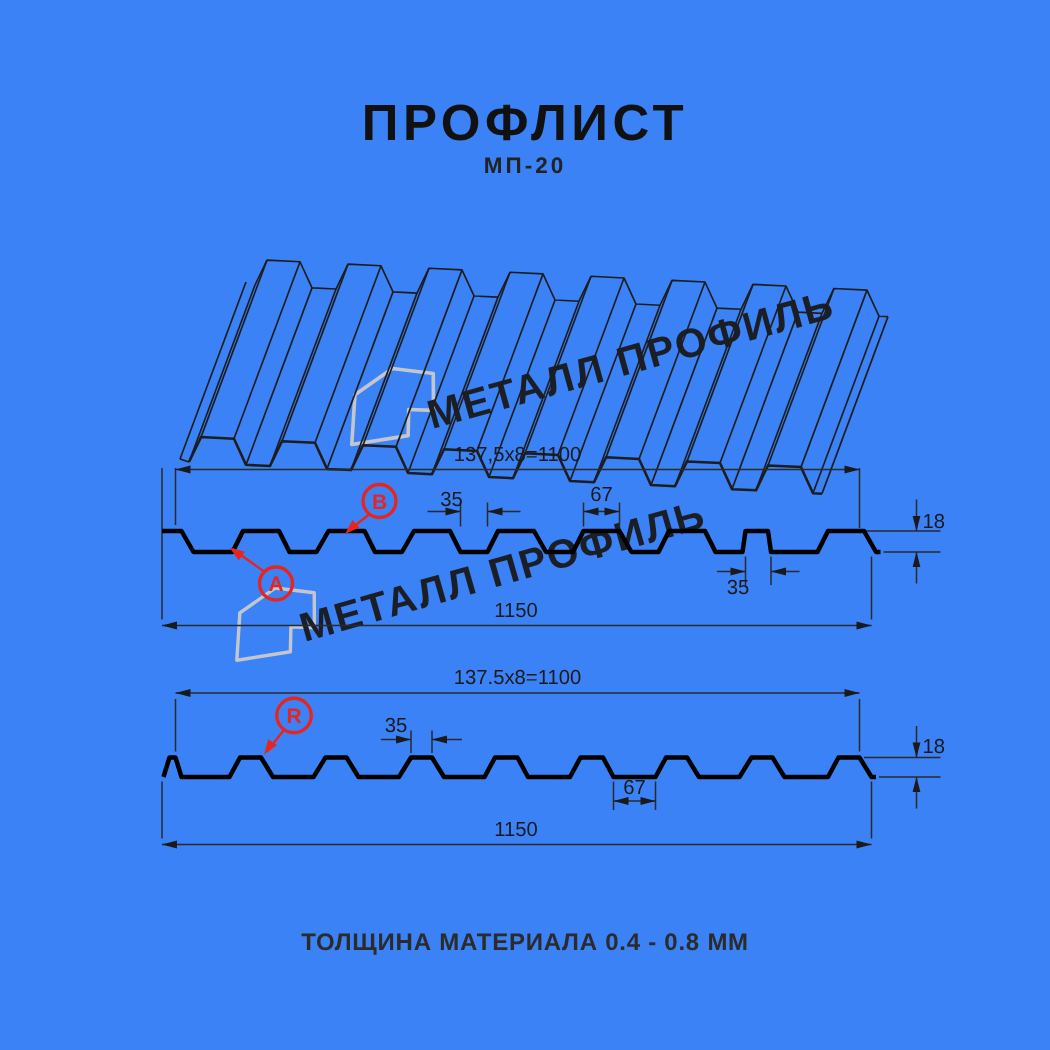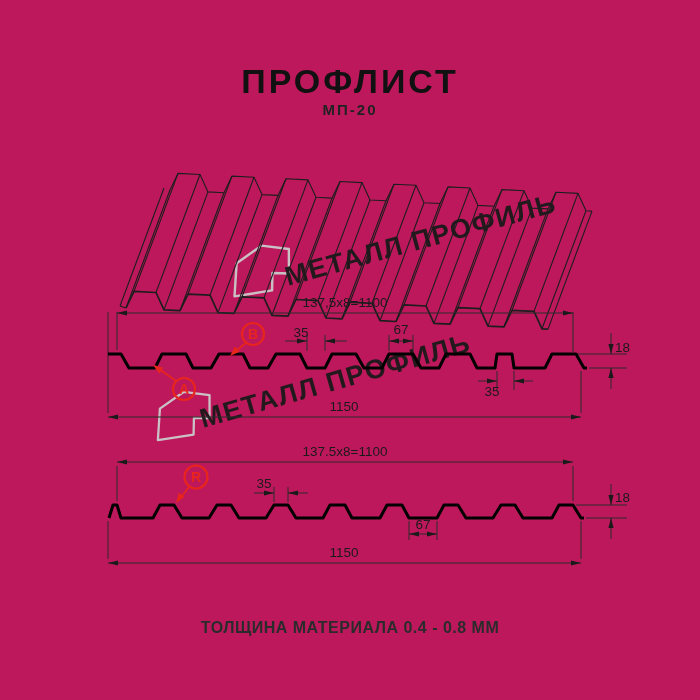--- a/index.html
+++ b/index.html
@@ -1,16 +1,16 @@
 <!DOCTYPE html>
 <html><head>
 <meta charset="utf-8">
 <style>
   html,body{margin:0;padding:0;background:#ffffff;}
-  .canvas{position:relative;width:700px;height:700px;background:#be185d;overflow:hidden;}
+  .canvas{position:relative;width:700px;height:700px;background:#3b82f6;overflow:hidden;}
   svg{position:absolute;left:0;top:0;}
   text{font-family:"Liberation Sans",sans-serif;fill:#1a1a1a;}
   .title{font-size:34px;font-weight:bold;letter-spacing:3px;fill:#111;}
   .subtitle{font-size:15px;font-weight:600;letter-spacing:2px;fill:#222;}
   .footer{font-size:16px;font-weight:600;letter-spacing:.5px;fill:#2b2b2b;}
   .dim{font-size:13.5px;}
   .wm{font-size:27px;font-weight:bold;letter-spacing:1.5px;}
   .red{fill:#e8251d;font-weight:bold;font-size:14px;}
   .thick{fill:none;stroke:#000;stroke-width:3;stroke-linejoin:round;}
   .thin{stroke:#2a2a2a;stroke-width:1;fill:none;}

